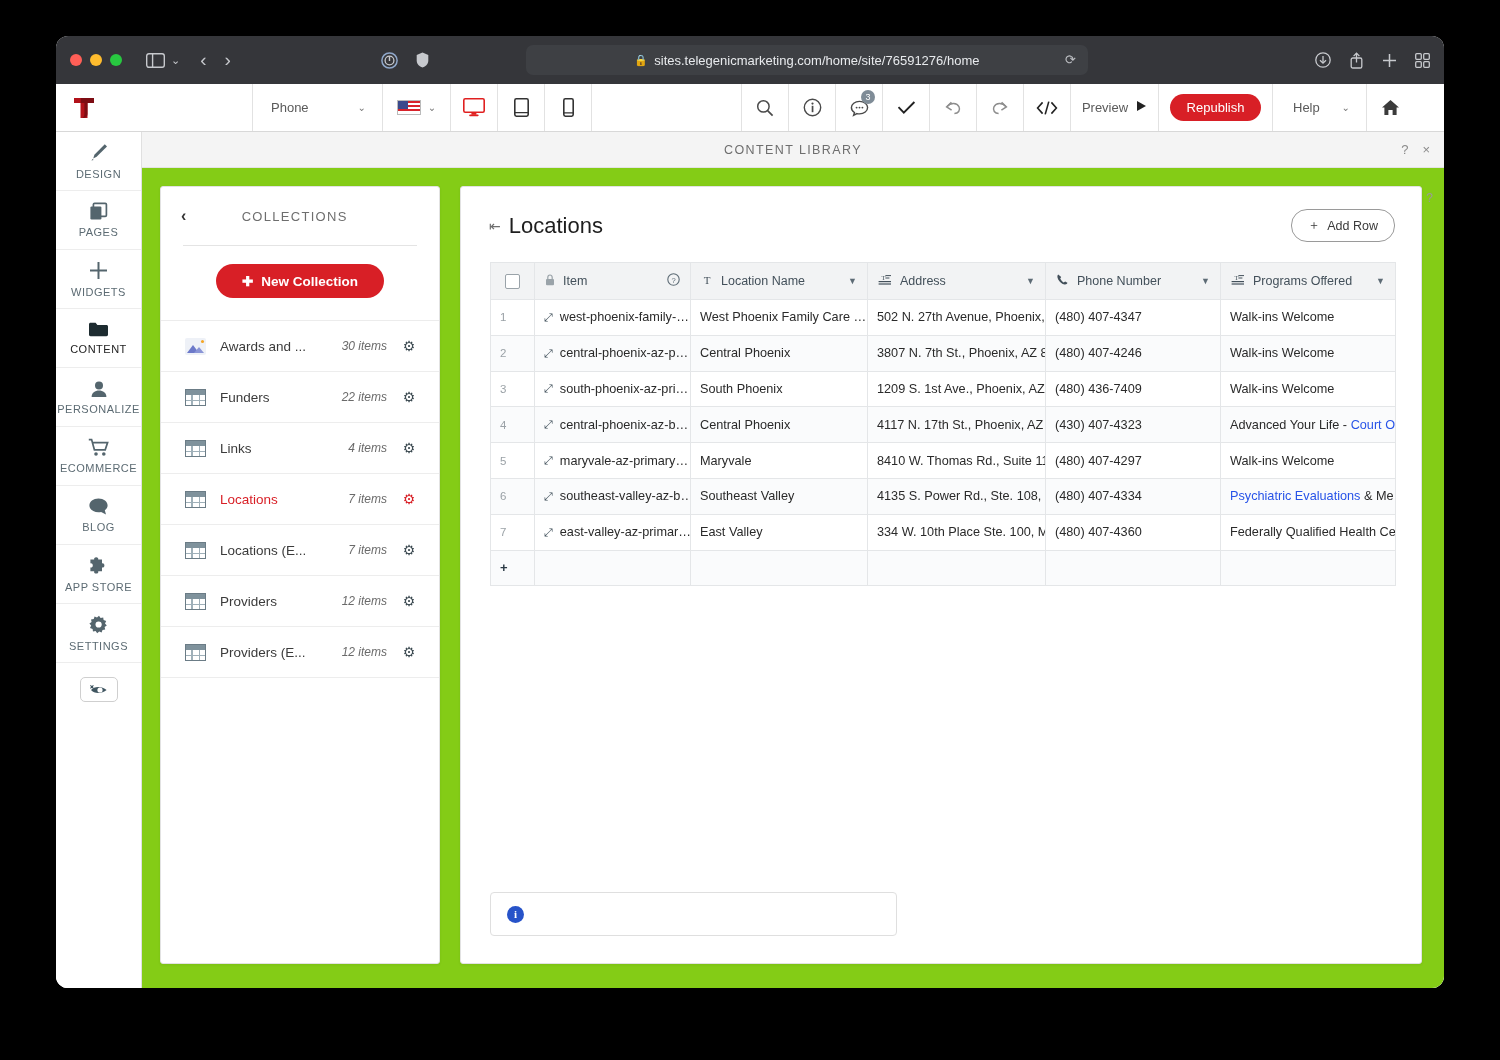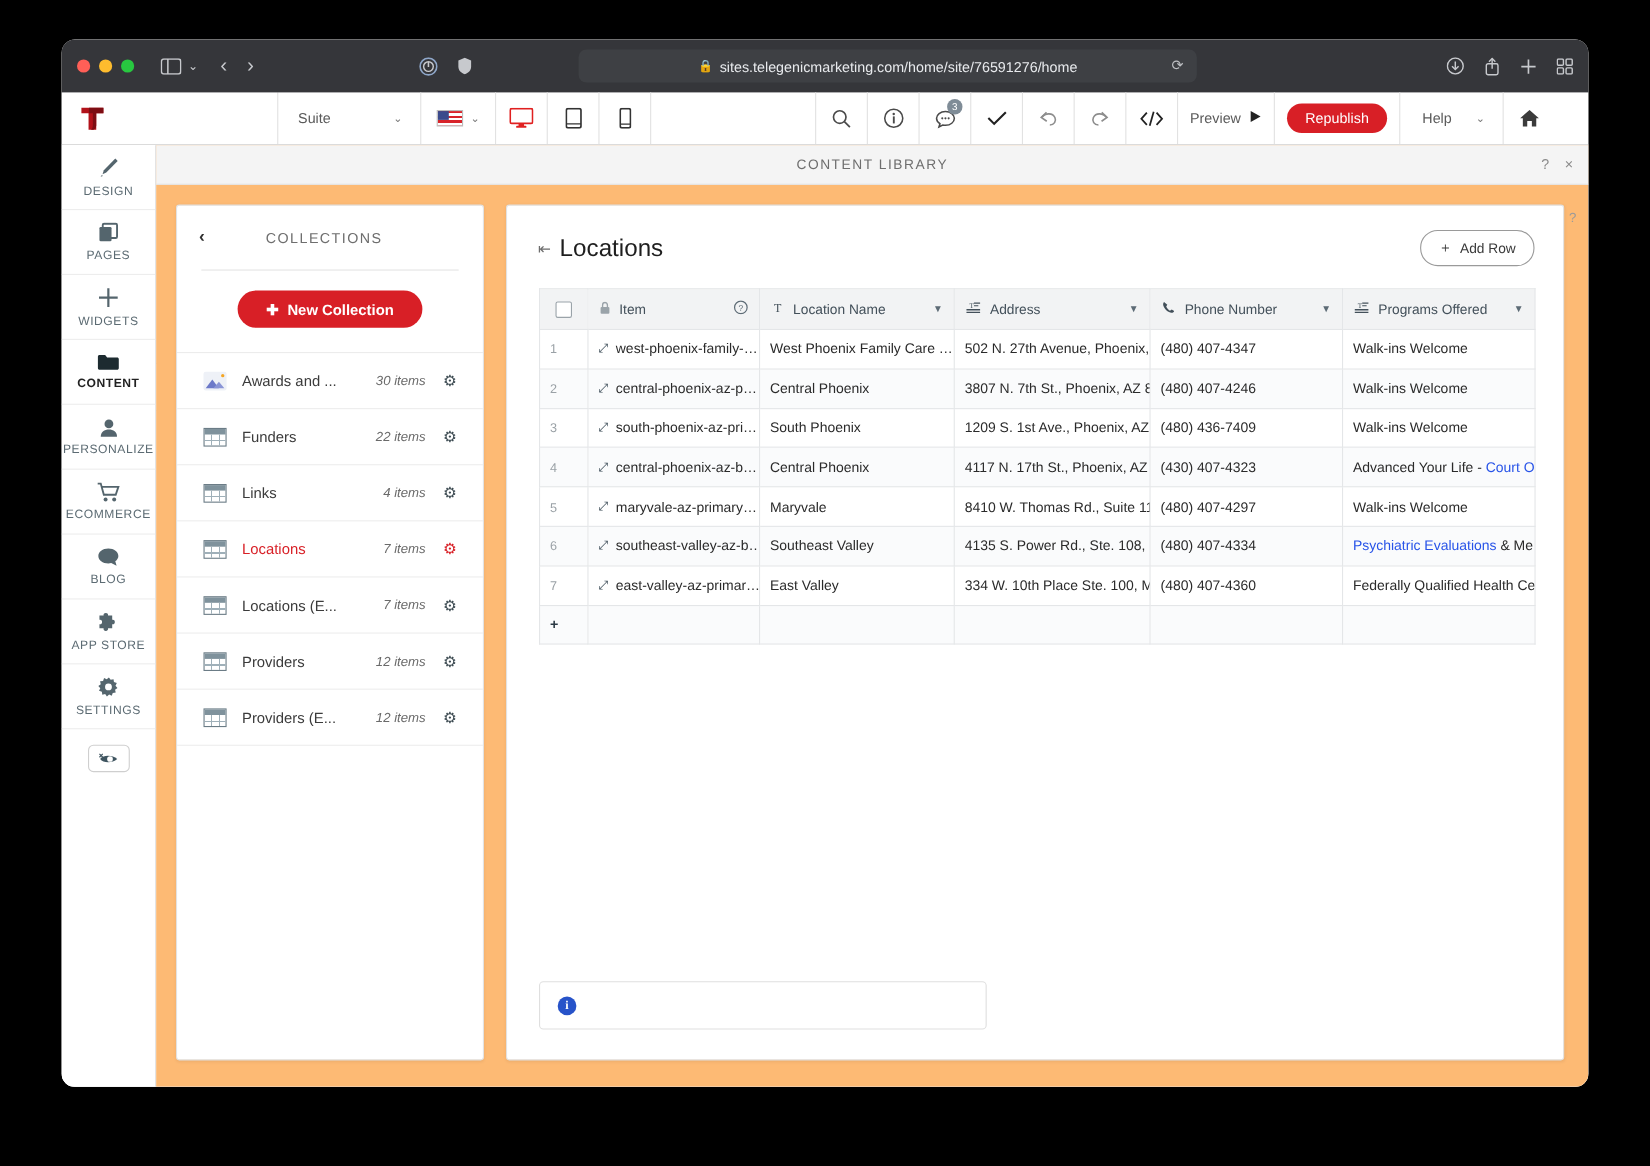--- a/index.html
+++ b/index.html
@@ -96,35 +96,35 @@
   
   .rail { width: 86px; border-right: 1px solid #e0e0e0; background: #fff; }
   .rail-item {
     height: 59px; border-bottom: 1px solid #ededed;
     display: flex; flex-direction: column; align-items: center; justify-content: center;
     gap: 5px; color: #5c6b73; cursor: default;
   }
   .rail-item .rl {
     font-size: 11px; letter-spacing: .5px; color: #5c6b73; white-space: nowrap;
   }
-  .rail-item.active .rl { color: #222; font-weight: 700; }
+  .rail-item.active .rl { color: #222; font-weight: 400; }
   .rail-item.active .ri svg { fill: #1d2b30; }
   .ri svg { fill: #54656d; display:block; }
   .rail-eye {
     margin: 14px auto 0; width: 38px; height: 25px; border: 1px solid #cfcfcf;
     border-radius: 5px; display: flex; align-items: center; justify-content: center;
   }
   .rail-tab {
     position: absolute; left: 86px; top: 198px; width: 11px; height: 44px;
     background: #fff; border: 1px solid #e0e0e0; border-left: none;
     border-radius: 0 9px 9px 0;
   }
 
   
-  .workspace { flex: 1; background: #fdba74; position: relative; }
+  .workspace { flex: 1; background: #84cc16; position: relative; }
   .lib-header {
     height: 36px; background: #f4f4f4; border-bottom: 1px solid #e3e3e3;
     display: flex; align-items: center; justify-content: center; position: relative;
   }
   .lib-title { font-size: 12.5px; letter-spacing: 1.4px; color: #6e6e6e; }
   .lib-header-right {
     position: absolute; right: 14px; display: flex; gap: 14px; align-items: center;
     color: #8a8a8a; font-size: 13px;
   }
   .panes { display: flex; padding: 18px 22px 22px 18px; gap: 20px; height: 820px; }
@@ -304,21 +304,21 @@
 
   <div class="apptoolbar">
     <div class="tb-logo">
       <svg width="28" height="28" viewBox="0 0 28 28">
         <path d="M4 4 H24 V9 H17.5 V24 H10.5 V9 H4 Z" fill="#b2121a"></path>
         <path d="M10.8 4 H24 V9 H17.5 V20 C17.5 23 15 24.4 12.4 24 C15 22.4 14.4 19 14.4 15 V9 H10.8 Z" fill="#7d0d13"></path>
       </svg>
     </div>
     <div class="tb-gap"></div>
     <div class="tb-cell tb-page">
-      <span>Suite</span>
+      <span>Phone</span>
       <span class="chev">⌄</span>
     </div>
     <div class="tb-cell tb-flag">
       <span class="flagimg">
         <span class="stripes"></span>
             <span class="canton"></span>
       </span>
       <span class="chev">⌄</span>
     </div>
     <div class="tb-cell tb-dev">

